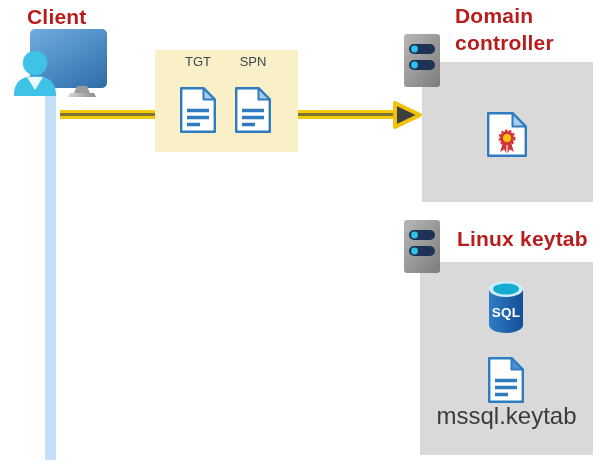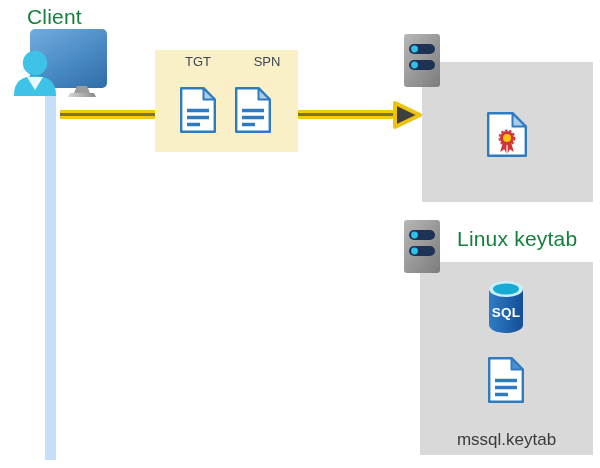--- a/index.html
+++ b/index.html
@@ -8,24 +8,24 @@
   .canvas {
     position: relative;
     width: 600px;
     height: 468px;
     background: #ffffff;
     overflow: hidden;
   }
   .abs { position: absolute; }
 
   .title {
-    font-weight: 400;
+    font-weight: 700;
     font-size: 21px;
     line-height: 27px;
-    color: #15803d;
+    color: #b91c1c;
     letter-spacing: 0.2px;
   }
 
   
   .v-line {
     left: 45px; top: 94px;
     width: 11px; height: 366px;
     background: #C5DFF9;
     z-index: 1;
   }
@@ -64,23 +64,23 @@
   .server-icon { left: 403px; width: 38px; height: 55px; z-index: 4; }
 
   .dc-title    { left: 455px; top: 2px;   width: 138px; z-index: 4; }
   .linux-title { left: 457px; top: 225px; width: 140px; white-space: nowrap; z-index: 4; }
   .client-title{ left: 27px;  top: 3px;   z-index: 4; white-space: nowrap; }
 
   .cert-icon   { left: 487px; top: 112px; width: 40px; height: 45px; z-index: 4; }
   .sql-icon    { left: 488px; top: 280px; width: 36px; height: 54px; z-index: 4; }
   .keytab-doc  { left: 488px; top: 357px; width: 36px; height: 46px; z-index: 4; }
   .keytab-label {
-    left: 420px; top: 430px; width: 173px;
+    left: 420px; top: 402px; width: 173px;
     text-align: center;
-    font-size: 17px;
+    font-size: 24px;
     color: #3B3B3B;
     z-index: 4;
   }
 
   
   .monitor {
     left: 30px; top: 29px;
     width: 77px; height: 59px;
     border-radius: 5px;
     background: linear-gradient(150deg, #71ACDE 0%, #4A8AC4 55%, #2E6CA6 100%);
@@ -114,34 +114,35 @@
     </defs>
   </svg>
   <svg class="abs person" viewBox="0 0 46 46">
     <circle cx="22" cy="13" r="12.2" fill="#3FC2E7"></circle>
     <path d="M1,45 Q1,26 22,26 Q43,26 43,45 L43,46 L1,46 Z" fill="#3FC2E7"></path>
     <path d="M14,27 L22,40 L30,27 Z" fill="#EAF9FE"></path>
   </svg>
 
   <div class="abs token-box"></div>
   <div class="abs token-label" style="left:180px;">TGT</div>
-  <div class="abs token-label" style="left:249px;">SPN</div>
+  <div class="abs token-label" style="left:235px;">SPN</div>
 
   <svg class="abs doc-icon" style="left:180px;" viewBox="0 0 36 46">
     <path d="M1.2,1.2 H23.5 L34.8,12.5 V44.8 H1.2 Z" fill="#FFFFFF" stroke="#2E7BC0" stroke-width="2.4" stroke-linejoin="round"></path>
     <path d="M23.5,1.2 V12.5 H34.8 Z" fill="#A8CEEC" stroke="#2E7BC0" stroke-width="2" stroke-linejoin="round"></path>
     <path d="M7,23.5 H29 M7,30.5 H29 M7,37.5 H20" stroke="#2E7BC0" stroke-width="3.4"></path>
   </svg>
   <svg class="abs doc-icon" style="left:235px;" viewBox="0 0 36 46">
     <path d="M1.2,1.2 H23.5 L34.8,12.5 V44.8 H1.2 Z" fill="#FFFFFF" stroke="#2E7BC0" stroke-width="2.4" stroke-linejoin="round"></path>
     <path d="M23.5,1.2 V12.5 H34.8 Z" fill="#A8CEEC" stroke="#2E7BC0" stroke-width="2" stroke-linejoin="round"></path>
     <path d="M7,23.5 H29 M7,30.5 H29 M7,37.5 H20" stroke="#2E7BC0" stroke-width="3.4"></path>
   </svg>
 
   <div class="abs panel dc-panel"></div>
+  <div class="abs title dc-title">Domain controller</div>
   <svg class="abs server-icon" style="top:33px;" viewBox="0 0 38 55">
     <defs>
       <linearGradient id="srvGrad1" x1="0" y1="0" x2="1" y2="1">
         <stop offset="0" stop-color="#B7B7B7"></stop>
           <stop offset="1" stop-color="#7C7C7C"></stop>
       </linearGradient>
     </defs>
     <rect x="1" y="1" width="36" height="53" rx="3" fill="url(#srvGrad1)"></rect>
     <rect x="6" y="11" width="26" height="10" rx="5" fill="#1E3255"></rect>
     <circle cx="11.5" cy="16" r="3.4" fill="#2FC1E9"></circle>

